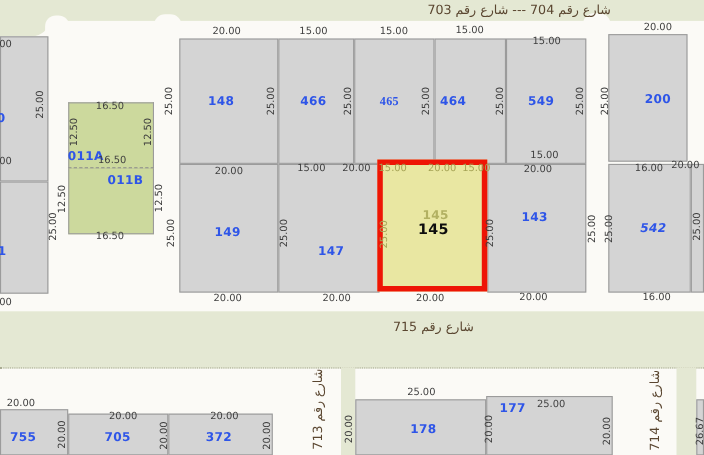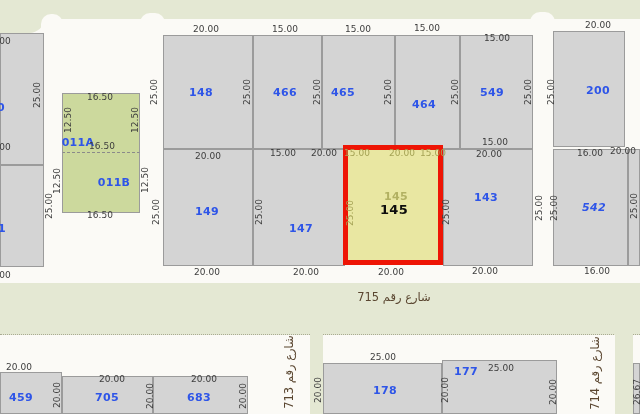--- a/index.html
+++ b/index.html
@@ -62,35 +62,35 @@
     <div class="parcel " style="left: 628px; top: 149px; width: 12px; height: 117px;"></div>
     <div class="parcel " style="left: 0px; top: 372px; width: 62px; height: 42px;"></div>
     <div class="parcel " style="left: 62px; top: 376px; width: 91px; height: 38px;"></div>
     <div class="parcel " style="left: 153px; top: 376px; width: 95px; height: 38px;"></div>
     <div class="parcel " style="left: 323px; top: 363px; width: 119px; height: 51px;"></div>
     <div class="parcel " style="left: 442px; top: 360px; width: 115px; height: 54px;"></div>
     <div class="parcel " style="left: 633px; top: 363px; width: 7px; height: 51px;"></div>
     <div class="parcel highlight" style="left: 343px; top: 145px; width: 100px; height: 120px;"></div>
     <div class="pnum " style="left: 201px; top: 92px;">148</div>
     <div class="pnum " style="left: 285px; top: 92px;">466</div>
-    <div class="pnum " style="left: 343px; top: 92px;">465</div>
-    <div class="pnum " style="left: 424px; top: 92px; margin-top: 12px;">464</div>
+    <div class="pnum " style="left: 354px; top: 92px; font-family: Liberation Serif, serif;">465</div>
+    <div class="pnum " style="left: 412px; top: 92px;">464</div>
     <div class="pnum " style="left: 492px; top: 92px;">549</div>
     <div class="pnum " style="left: 598px; top: 90px;">200</div>
     <div class="pnum " style="left: 207px; top: 211px;">149</div>
     <div class="pnum " style="left: 301px; top: 228px;">147</div>
     <div class="pnum " style="left: 486px; top: 197px;">143</div>
     <div class="pnum " style="left: 594px; top: 207px; font-style: italic;">542</div>
     <div class="pnum " style="left: 78px; top: 142px;">011A</div>
-    <div class="pnum " style="left: 104px; top: 182px; padding-left: 20px;">011B</div>
+    <div class="pnum " style="left: 104px; top: 164px; padding-left: 20px;">011B</div>
     <div class="pnum " style="left: 1px; top: 107px;">0</div>
     <div class="pnum " style="left: 2px; top: 228px;">1</div>
-    <div class="pnum " style="left: 21px; top: 397px;">459</div>
+    <div class="pnum " style="left: 21px; top: 397px;">755</div>
     <div class="pnum " style="left: 107px; top: 397px;">705</div>
-    <div class="pnum " style="left: 199px; top: 397px;">683</div>
+    <div class="pnum " style="left: 199px; top: 397px;">372</div>
     <div class="pnum " style="left: 385px; top: 390px;">178</div>
     <div class="pnum " style="left: 466px; top: 371px;">177</div>
     <div class="pnum faded" style="left: 396px; top: 196px;">145</div>
     <div class="pnum selected" style="left: 394px; top: 209px;">145</div>
     <div class="dim" style="left: 206px; top: 29px;">20.00</div>
     <div class="dim" style="left: 285px; top: 29px;">15.00</div>
     <div class="dim" style="left: 358px; top: 29px;">15.00</div>
     <div class="dim" style="left: 427px; top: 28px;">15.00</div>
     <div class="dim" style="left: 497px; top: 38px;">15.00</div>
     <div class="dim" style="left: 598px; top: 25px;">20.00</div>
@@ -140,16 +140,17 @@
     <div class="dim" style="left: 204px; top: 379px;">20.00</div>
     <div class="dim rot" style="left: 57px; top: 395px;">20.00</div>
     <div class="dim rot" style="left: 150px; top: 396px;">20.00</div>
     <div class="dim rot" style="left: 243px; top: 396px;">20.00</div>
     <div class="dim" style="left: 383px; top: 357px;">25.00</div>
     <div class="dim" style="left: 501px; top: 368px;">25.00</div>
     <div class="dim rot" style="left: 318px; top: 390px;">20.00</div>
     <div class="dim rot" style="left: 445px; top: 390px;">20.00</div>
     <div class="dim rot" style="left: 553px; top: 392px;">20.00</div>
     <div class="dim rot" style="left: 637px; top: 392px;">26.67</div>
+    <div class="street" style="left: 472px; top: 9px;">شارع رقم 704 --- شارع رقم 703</div>
     <div class="street" style="left: 394px; top: 297px; text-align: center;">شارع رقم 715</div>
     <div class="street vert" style="left: 289px; top: 372px;">شارع رقم 713</div>
     <div class="street vert" style="left: 595px; top: 373px;">شارع رقم 714</div>
   </div>
 
 </body></html>

